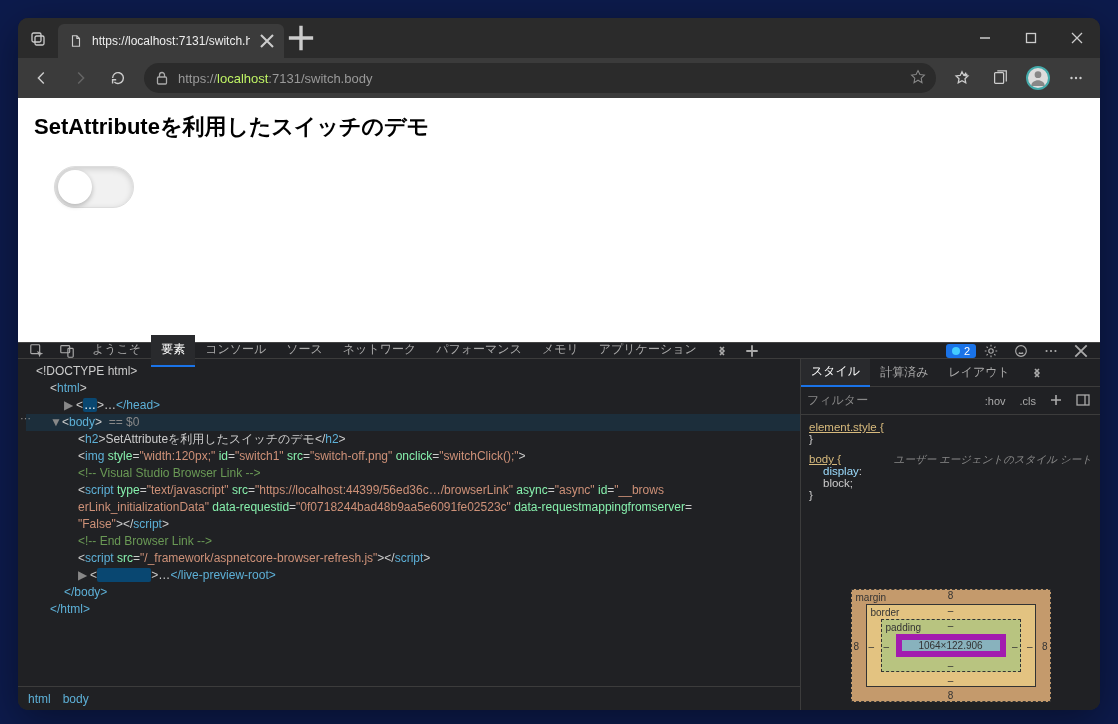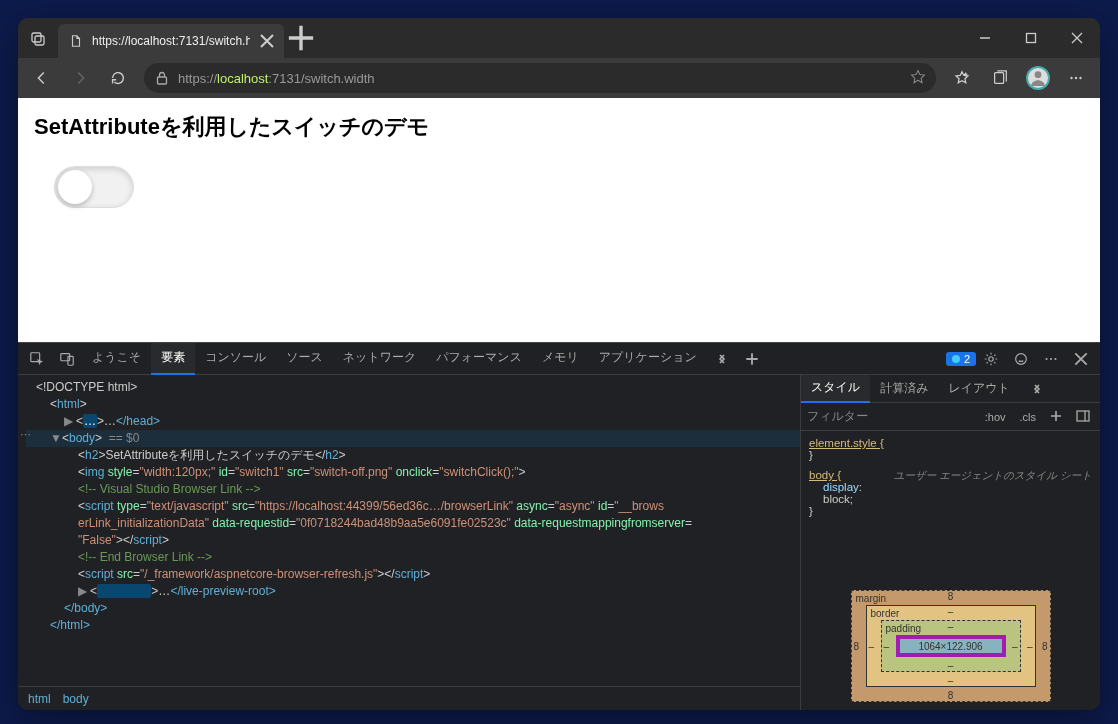--- a/index.html
+++ b/index.html
@@ -42,21 +42,21 @@
   .avatar{width:24px;height:24px;border-radius:50%;background:#ddd;border:2px solid #4aa;display:flex;align-items:center;justify-content:center;}
 
   
   .page { flex:0 0 244px; background:#fff; padding:14px 16px; color:#000; }
   .page h2{font-size:22px; font-weight:700; margin-bottom:24px;}
   .switch-demo{ width:80px; height:42px; border-radius:21px; background:#f1f1f1; border:1px solid #ddd; box-shadow: inset 0 2px 6px rgba(0,0,0,.15), 0 1px 0 #fff; position:relative; margin-left:20px;}
   .switch-demo .knob{ position:absolute; left:3px; top:3px; width:34px;height:34px;border-radius:50%; background:#fff; box-shadow:0 2px 5px rgba(0,0,0,.25);}
 
   
   .devtools { flex:1; background:#202124; display:flex; flex-direction:column; color:#ccc; font-size:12px; border-top:1px solid #444;}
-  .dt-tabs { height:32px; display:flex; align-items:center; border-bottom:1px solid #3c3c3c; padding:0 4px; gap:0;}
+  .dt-tabs { height:16px; display:flex; align-items:center; border-bottom:1px solid #3c3c3c; padding:0 4px; gap:0;}
   .dt-tabs .dt-ibtn{width:30px;height:30px;display:flex;align-items:center;justify-content:center;color:#aaa;}
   .dt-tabs .dt-ibtn svg{width:16px;height:16px;}
   .dt-tab{padding:0 10px; height:32px; display:flex;align-items:center; color:#aaa; font-size:12px; border-bottom:2px solid transparent;}
   .dt-tab.active{color:#fff; border-bottom-color:#1a73e8; background:#292a2d;}
   .dt-tabs .spacer{flex:1;}
   .dt-tabs .badge{background:#1a73e8;color:#fff;border-radius:3px;padding:1px 6px;font-size:11px;display:flex;align-items:center;gap:4px;}
   .dt-tabs .badge::before{content:"";width:8px;height:8px;border-radius:50%;background:#4cf;}
 
   .dt-body { flex:1; display:flex; overflow:hidden;}
   .elements-panel { flex:1 1 auto; display:flex; flex-direction:column; min-width:0; font-family: Consolas, monospace; font-size:12px;}
@@ -92,21 +92,21 @@
   .styles-rules .val{color:#ccc;}
   .styles-rules .uastyle{color:#888;font-style:italic;float:right;font-size:10.5px;}
   .styles-rules .tri{color:#888;margin-right:4px;}
   .styles-rules .rule{margin-bottom:8px;}
   .styles-rules .indented{padding-left:14px;}
 
   .boxmodel{padding:8px; display:flex;justify-content:center;}
   .bm-margin{background:#c49a6c;border:1px dashed #333;padding:14px;position:relative;font-size:10px;color:#333;width:200px;}
   .bm-border{background:#e3c381;border:1px solid #333;padding:14px;position:relative;}
   .bm-padding{background:#b8c480;border:1px dashed #333;padding:14px;position:relative;}
-  .bm-content{background:#88b2bd;border:4px solid #a21caf;min-height:22px;display:flex;align-items:center;justify-content:center;font-size:10px;color:#333;}
+  .bm-content{background:#88b2bd;border:6px solid #a21caf;min-height:22px;display:flex;align-items:center;justify-content:center;font-size:10px;color:#333;}
   .bm-label{position:absolute;top:2px;left:4px;font-size:10px;color:#333;}
   .bm-val{position:absolute;font-size:10px;color:#333;}
   .bm-t{top:0;left:50%;transform:translate(-50%,0);} .bm-b{bottom:0;left:50%;transform:translate(-50%,0);}
   .bm-l{left:2px;top:50%;transform:translate(0,-50%);} .bm-r{right:2px;top:50%;transform:translate(0,-50%);}
 
 </style>
 </head>
 <body>
 
 <div class="window">
@@ -175,21 +175,21 @@
         </svg>
       </div>
     <div class="addressbar">
       <span class="lock">
           <svg viewBox="0 0 16 16" fill="none" stroke="currentColor" stroke-width="1.3">
             <rect x="3.5" y="7" width="9" height="7" rx="1"></rect>
             <path d="M5.5 7V5a2.5 2.5 0 0 1 5 0v2"></path>
           </svg>
         </span>
       <span class="url">
-        <span>https://</span><span class="host">localhost</span><span>:7131/switch.width</span>
+        <span>https://</span><span class="host">localhost</span><span>:7131/switch.body</span>
       </span>
       <span style="color:#888"><svg width="16" height="16" viewBox="0 0 20 20" fill="none" stroke="currentColor" stroke-width="1.3">
             <path d="M10 2l2.4 5 5.6.6-4 3.8 1 5.6L10 14l-5 3 1-5.6-4-3.8 5.6-.6z"></path>
           </svg></span>
     </div>
     <div class="right-icons">
       <div class="tbtn">
           <svg viewBox="0 0 20 20" fill="none" stroke="currentColor" stroke-width="1.4">
             <path d="M10 3l2 4.2 4.6.5-3.3 3.1.9 4.6L10 13l-4.2 2.4.9-4.6L3.4 7.7 8 7.2z"></path>
             <path d="M14 4v4M12 6h4"></path>

